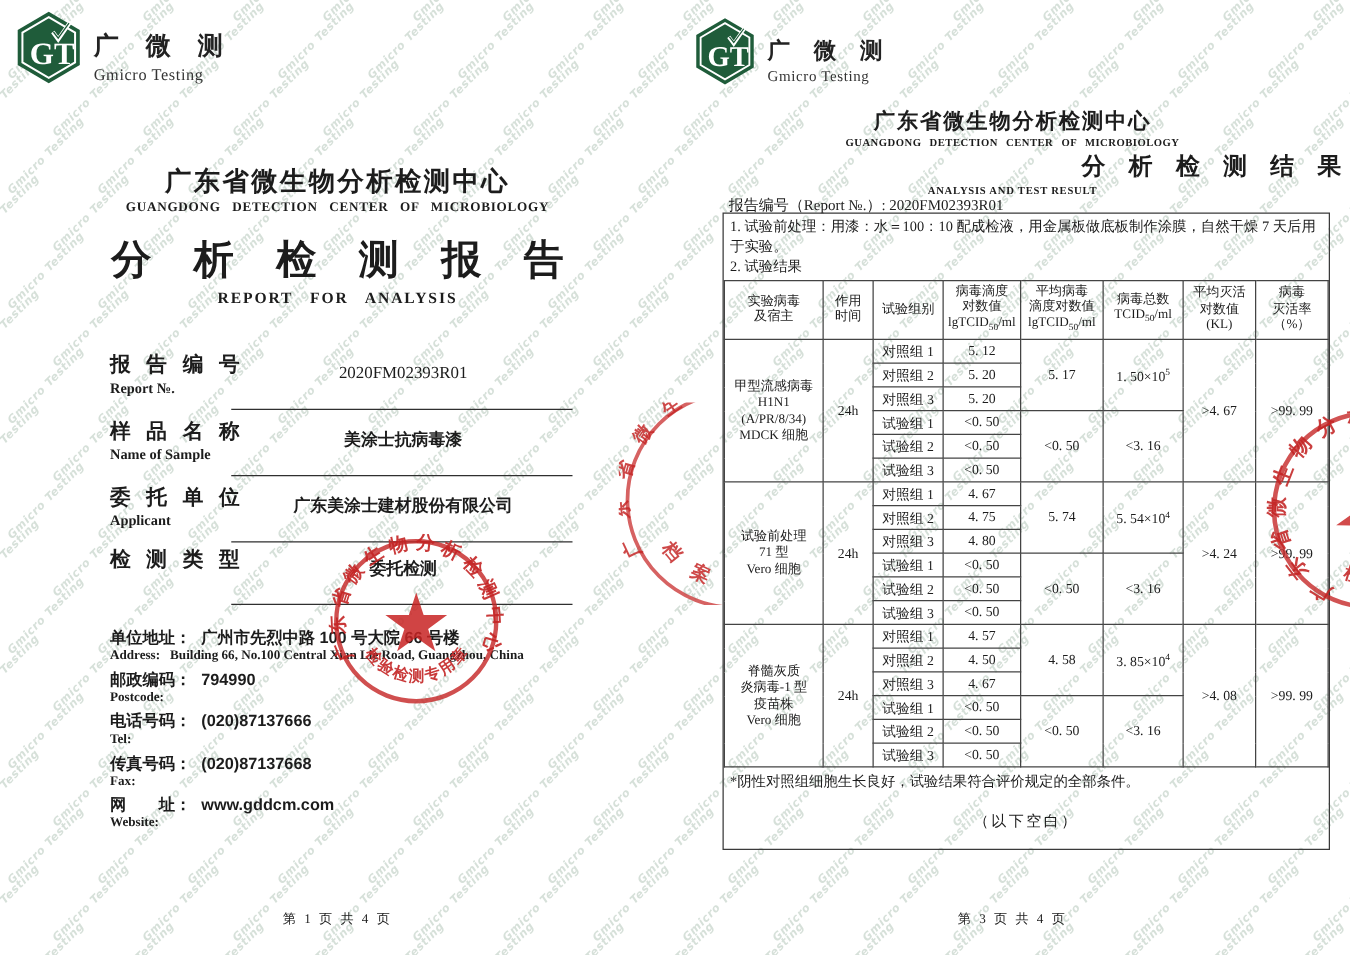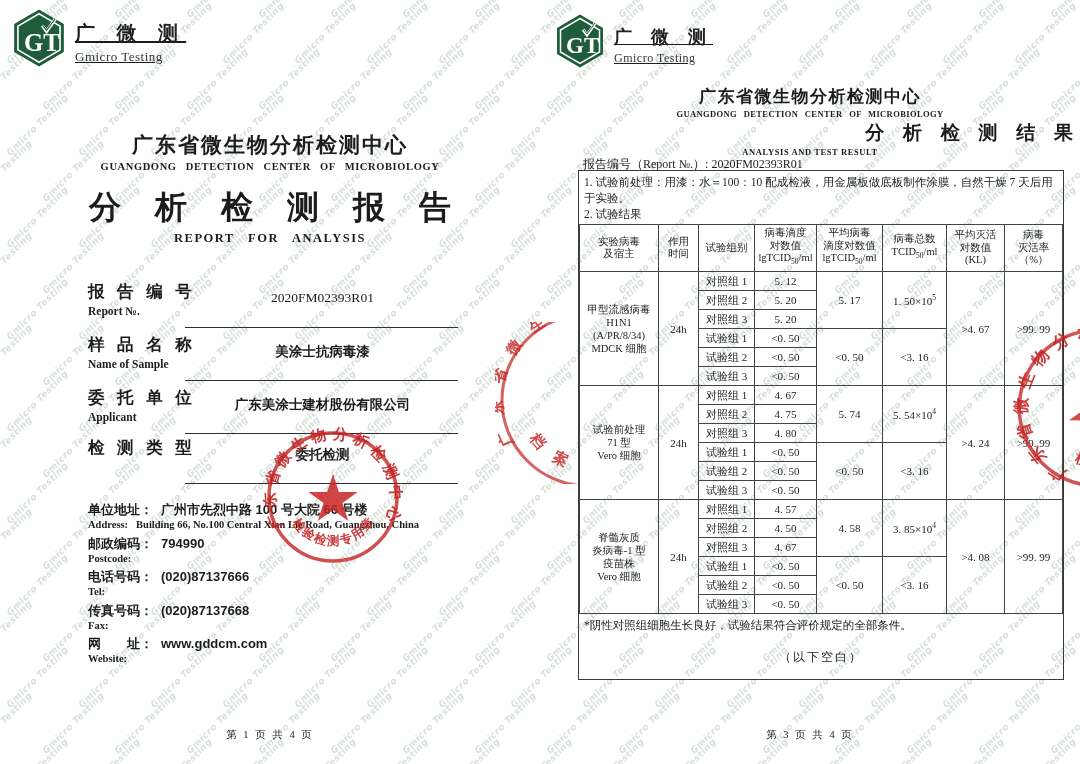--- a/index.html
+++ b/index.html
@@ -10,21 +10,21 @@
   #page-left{left:0;} #page-right{left:540px;}
 
   
   #wm-layer{position:absolute;inset:0;pointer-events:none;z-index:1;}
   .wm{position:absolute;transform:rotate(-45deg);font:italic bold 9px "DejaVu Sans",sans-serif;
       color:rgba(128,160,138,.32);letter-spacing:.5px;white-space:nowrap;}
 
   .z2{z-index:2;} .z3{z-index:3;}
 
   
-  .logo{display:flex;align-items:center;gap:9px;text-decoration:underline;}
+  .logo{display:flex;align-items:flex-end;gap:9px;}
   .logo-txt .cn{font-family:"Liberation Sans","DejaVu Sans",sans-serif;font-weight:bold;
                 font-size:20px;letter-spacing:8px;color:#222;margin-top:8px;}
   .logo-txt .en{font-size:13px;color:#333;margin-top:2px;letter-spacing:.5px;}
 
   
   .ctr{left:0;right:0;text-align:center;}
   .lp-org{top:131px;font-weight:bold;font-size:21px;letter-spacing:2px;}
   .lp-org-en{top:161px;font-weight:bold;font-size:10.5px;word-spacing:6px;letter-spacing:.6px;}
   .lp-title{top:186px;font-weight:bold;font-size:32px;letter-spacing:13px;text-indent:13px;}
   .lp-title-en{top:231px;font-weight:bold;font-size:12.5px;word-spacing:9px;letter-spacing:1.5px;}

